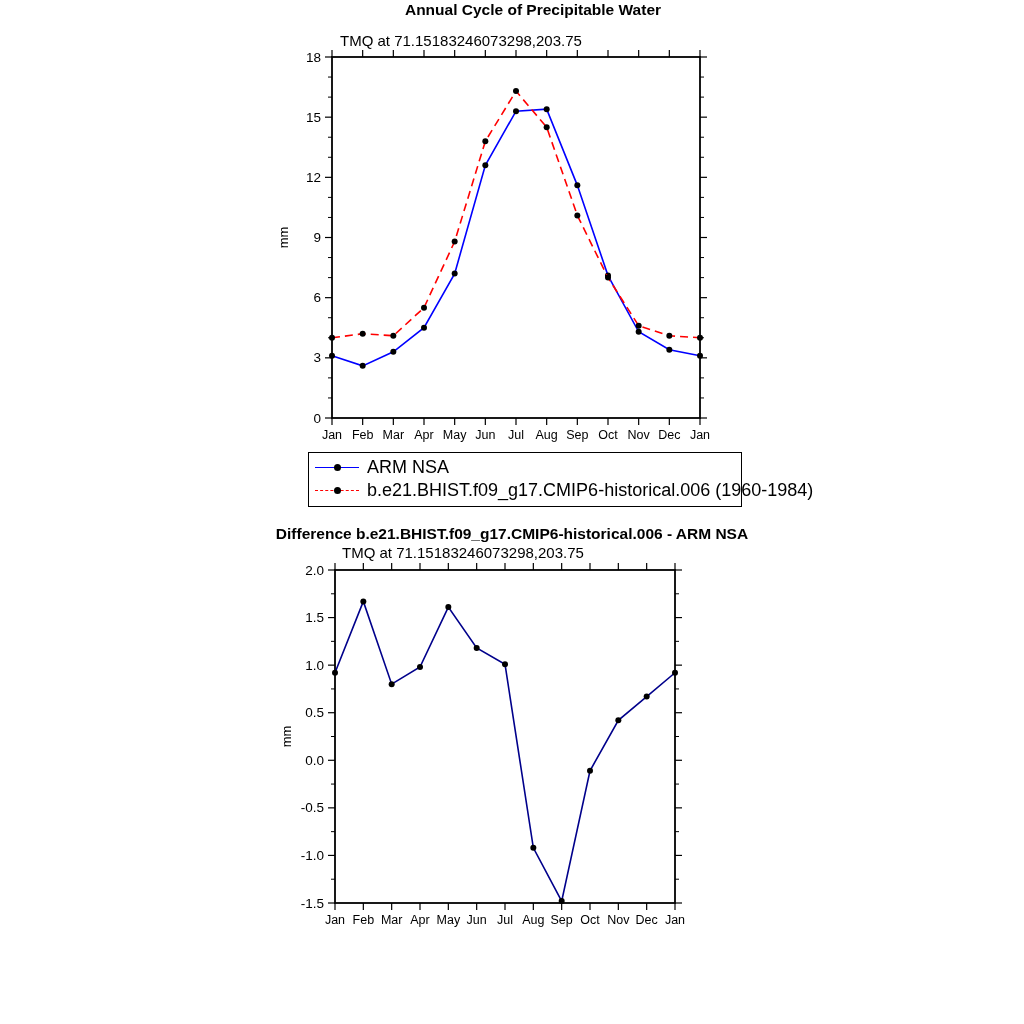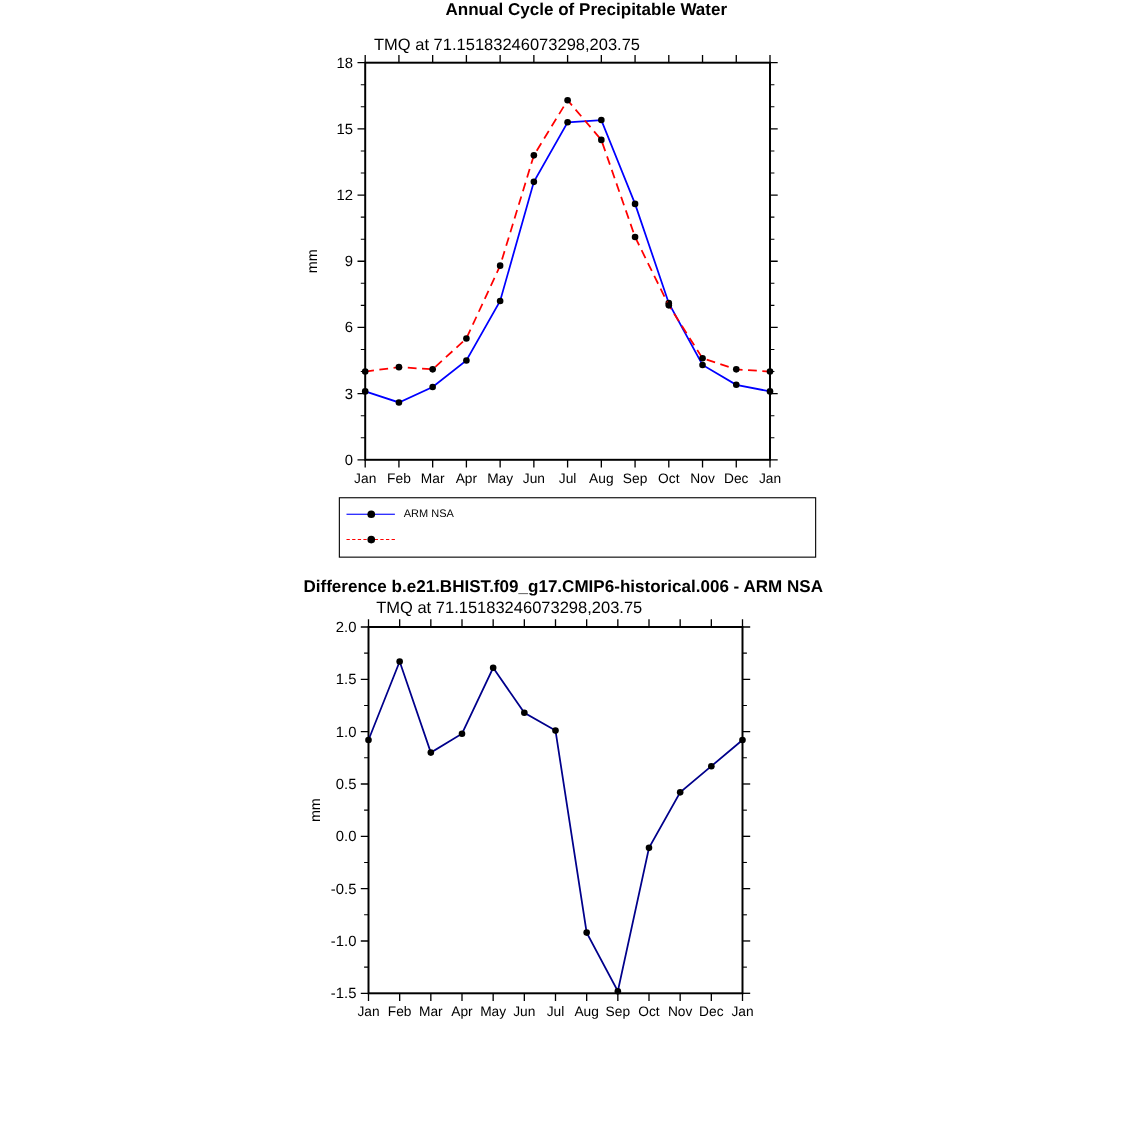--- a/index.html
+++ b/index.html
@@ -18,21 +18,21 @@
   .st2{left:342px;top:544px;}
   .chart-svg{position:absolute;}
   .svg1{left:250px;top:45px;}
   .svg2{left:255px;top:556px;}
   .chart-svg text{font-family:"Liberation Sans","DejaVu Sans",sans-serif;fill:#000;}
   .legend{
     position:absolute;left:308px;top:452px;width:432px;
     border:1px solid #000;background:#fff;padding:3px 0 4px 0;
   }
   .legend-row{display:flex;align-items:center;height:23px;padding-left:6px;}
-  .legend-label{font-size:10px;white-space:nowrap;}
+  .legend-label{font-size:18px;white-space:nowrap;}
   .sample{position:relative;width:44px;height:14px;margin-right:8px;flex:none;display:inline-block;}
   .sample .ln{position:absolute;left:0;right:0;top:6px;border-top:1.6px solid;display:block;}
   .s-blue .ln{border-top-style:solid;border-top-color:#0000ff;}
   .s-red .ln{border-top-style:dashed;border-top-color:#ff0000;}
   .sample .dt{position:absolute;left:50%;top:7px;width:7px;height:7px;margin:-3.5px 0 0 -3.5px;border-radius:50%;background:#000;display:block;}
 </style>
 </head>
 <body>
 
 <div class="page">
@@ -162,20 +162,21 @@
             <i class="ln"></i>
             <i class="dt"></i>
           </span>
         <span class="legend-label">ARM NSA</span>
       </div>
       <div class="legend-row">
         <span class="sample s-red">
             <i class="ln"></i>
             <i class="dt"></i>
           </span>
+        <span class="legend-label">b.e21.BHIST.f09_g17.CMIP6-historical.006 (1960-1984)</span>
       </div>
     </div>
   </div>
 
   <div>
     <h1 class="title t2">Difference b.e21.BHIST.f09_g17.CMIP6-historical.006 - ARM NSA</h1>
     <div class="subtitle st2">TMQ at 71.15183246073298,203.75</div>
     <svg id="svg2" class="chart-svg svg2" width="470" height="380">
         <rect x="80" y="14" width="340" height="333" fill="none" stroke="#000" stroke-width="1.8"></rect>
         <line x1="73" x2="80" y1="347" y2="347" stroke="#000" stroke-width="1.2"></line>

